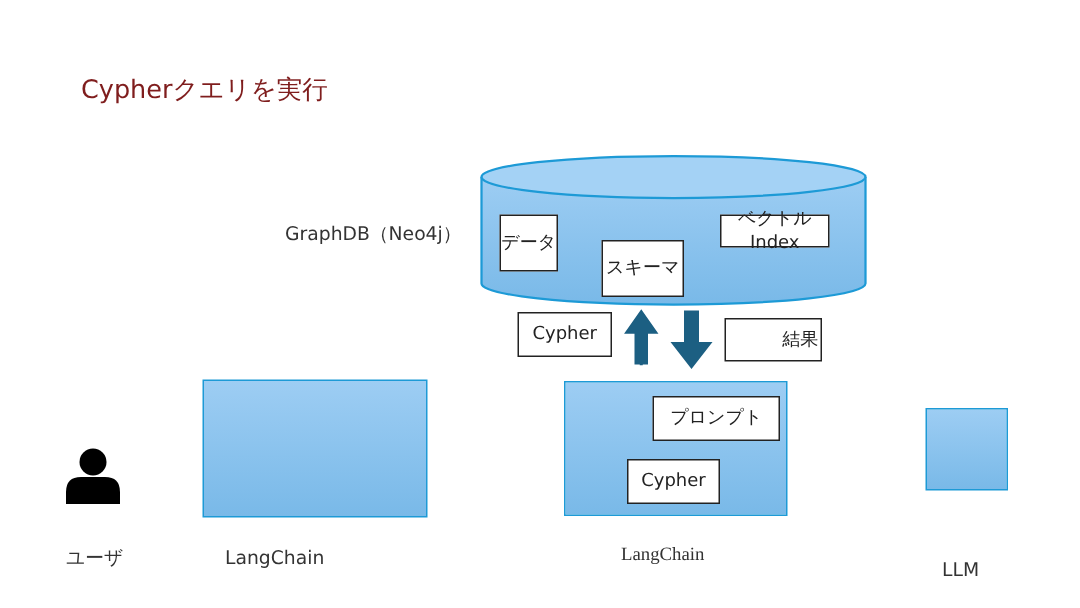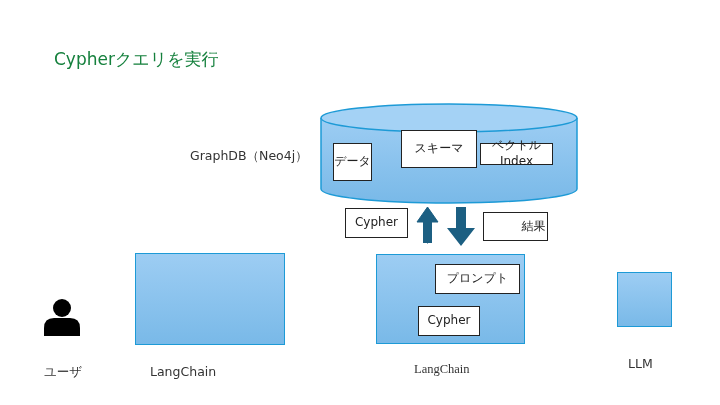--- a/index.html
+++ b/index.html
@@ -1,18 +1,18 @@
 <!DOCTYPE html>
 <html><head>
 <meta charset="utf-8">
 <style>
   html,body{margin:0;padding:0;}
   body{width:720px;height:405px;background:#ffffff;position:relative;overflow:hidden;font-family:"DejaVu Sans","Liberation Sans",sans-serif;color:#222;}
   .abs{position:absolute;}
-  .title{left:54px;top:48px;font-size:17px;color:#15803d;}
+  .title{left:54px;top:48px;font-size:17px;color:#7f1d1d;}
   .label{font-size:12.5px;color:#333;white-space:nowrap;}
   .box-blue{background:linear-gradient(to bottom,#9dcdf3,#79b9e8);border:1.5px solid #1d9ad6;box-sizing:border-box;}
   .wbox{background:#fff;border:1px solid #222;box-sizing:border-box;display:flex;align-items:center;justify-content:center;text-align:center;font-size:12px;color:#222;line-height:1.3;}
   svg{position:absolute;left:0;top:0;}
 </style>
 </head>
 <body>
 
 <div class="abs title">Cypherクエリを実行</div>
 
@@ -33,31 +33,31 @@
 
   <g fill="#000">
     <circle cx="62" cy="308" r="9"></circle>
     <path d="M44,336 L44,328 Q44,318 54,318 L70,318 Q80,318 80,328 L80,336 Z"></path>
   </g>
 </svg>
 
 <div class="abs label" style="left:190px;top:148px;">GraphDB（Neo4j）</div>
 
 <div class="abs wbox" style="left:333px;top:143px;width:39px;height:38px;">データ</div>
-<div class="abs wbox" style="left:401px;top:130px;width:76px;height:38px;">スキーマ</div>
+<div class="abs wbox" style="left:401px;top:160px;width:55px;height:38px;">スキーマ</div>
 <div class="abs wbox" style="left:480px;top:143px;width:73px;height:22px;white-space:pre-line;">ベクトル
 Index</div>
 
 <div class="abs wbox" style="left:345px;top:208px;width:63px;height:30px;">Cypher</div>
 <div class="abs wbox" style="left:483px;top:212px;width:65px;height:29px;padding-left:36px;">結果</div>
 
 <div class="abs box-blue" style="left:376px;top:254px;width:149px;height:90px;"></div>
 <div class="abs wbox" style="left:408px;top:264px;width:85px;height:30px;margin-left:27px;">プロンプト</div>
 <div class="abs wbox" style="left:418px;top:306px;width:62px;height:30px;">Cypher</div>
 <div class="abs label" style="left:414px;top:362px;font-family:Liberation Serif, serif;">LangChain</div>
 
 <div class="abs box-blue" style="left:135px;top:253px;width:150px;height:92px;"></div>
 <div class="abs label" style="left:150px;top:364px;">LangChain</div>
 
 <div class="abs box-blue" style="left:617px;top:272px;width:55px;height:55px;"></div>
-<div class="abs label" style="left:628px;top:356px;">LLM</div>
+<div class="abs label" style="left:628px;top:372px;">LLM</div>
 
 <div class="abs label" style="left:44px;top:364px;">ユーザ</div>
 
 </body></html>

